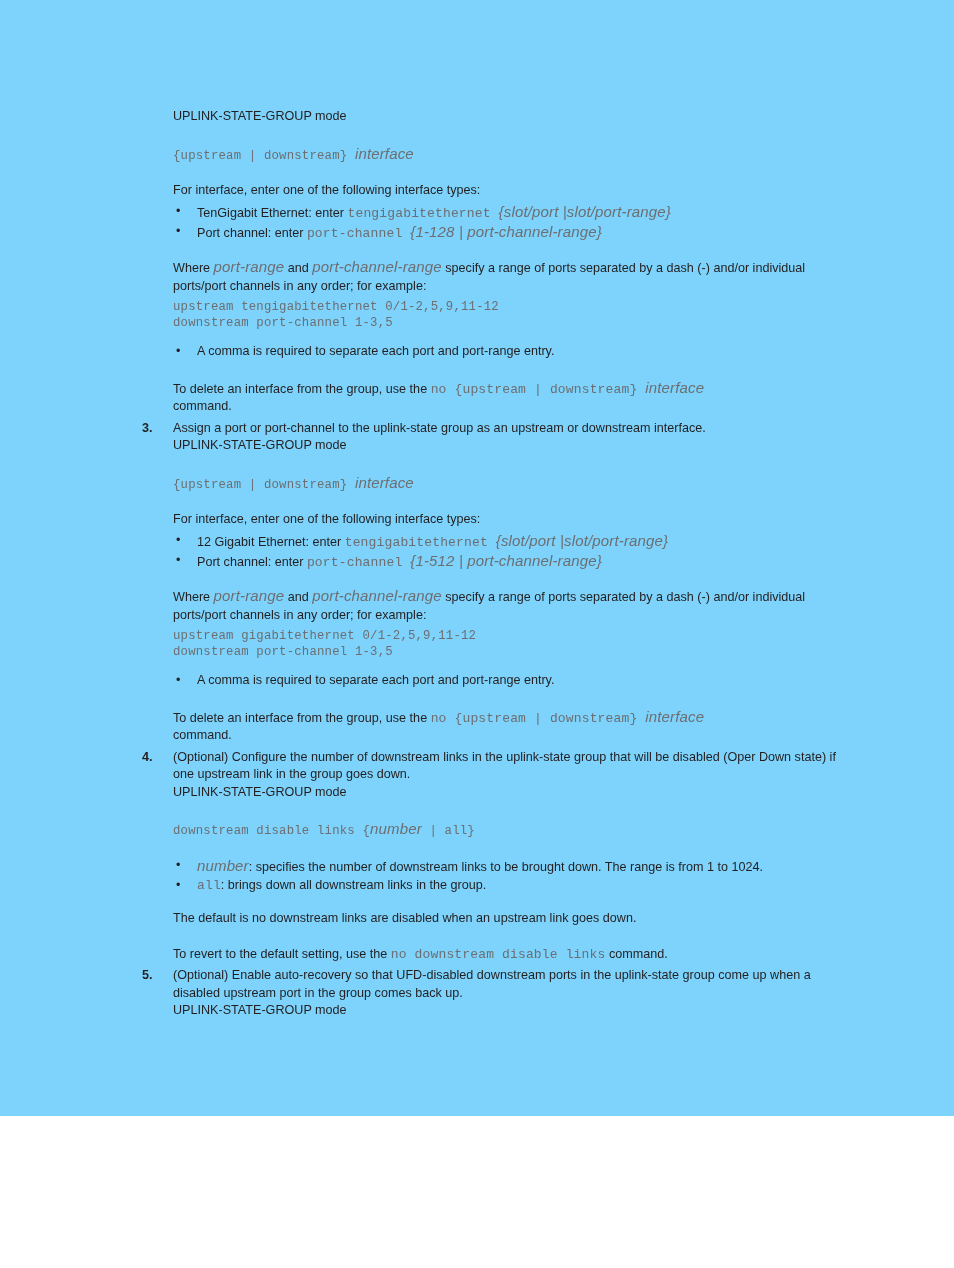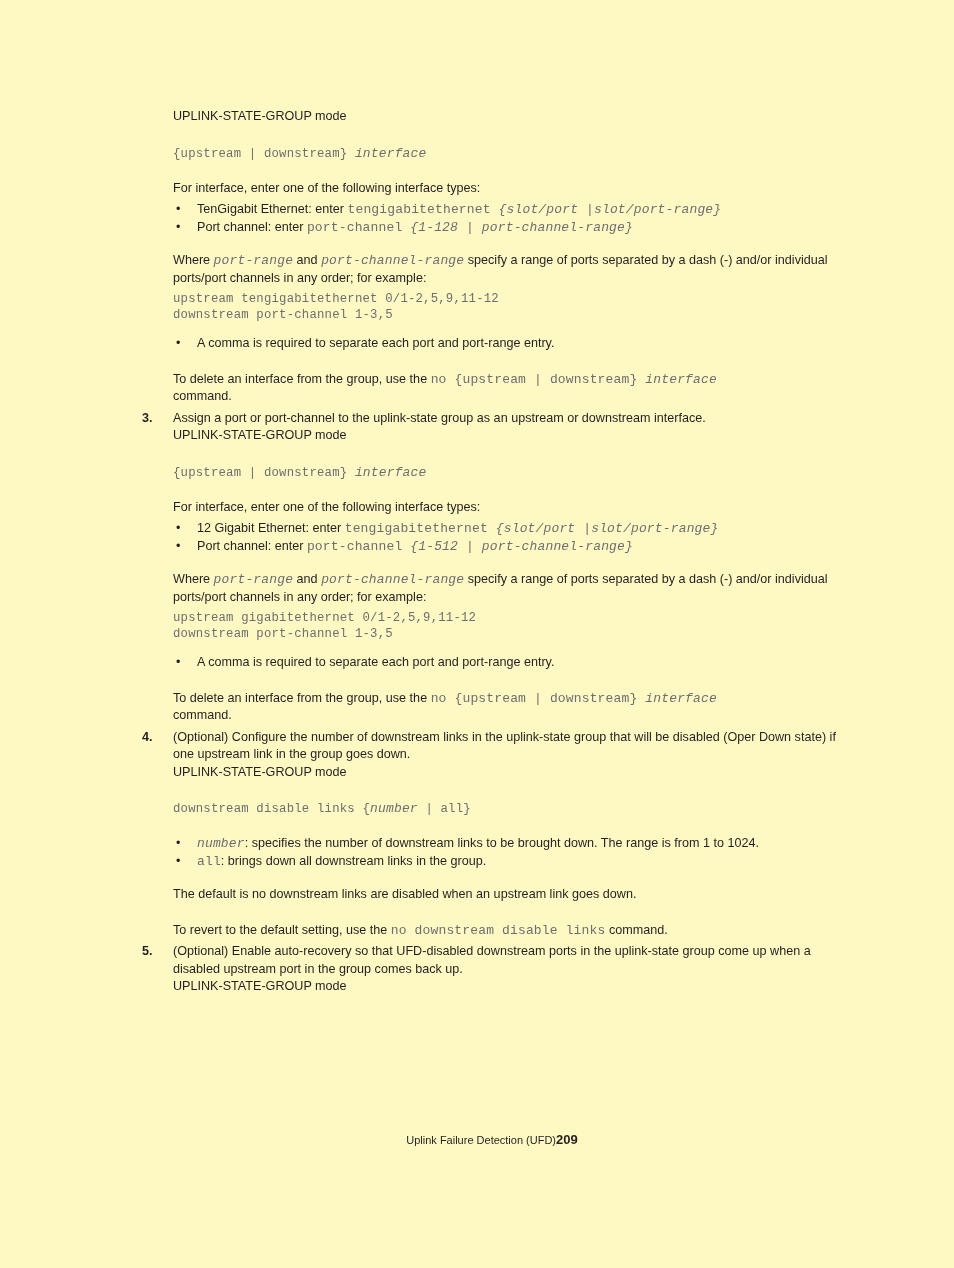--- a/index.html
+++ b/index.html
@@ -10,22 +10,22 @@
   body {
     width: 954px;
     height: 1268px;
     font-family: "Liberation Sans", sans-serif;
     color: #231f20;
     -webkit-font-smoothing: antialiased;
   }
   .page {
     position: relative;
     width: 954px;
-    height: 1268px;
-    background: #fef9c3;
+    height: 1116px;
+    background: #7dd3fc;
     overflow: hidden;
   }
   .content {
     position: absolute;
     left: 142px;
     top: 108px;
     width: 700px;
   }
   
   .para {
@@ -52,22 +52,22 @@
     letter-spacing: 0.2px;
     white-space: pre-wrap;
   }
   code, .mono {
     font-family: "Liberation Mono", "DejaVu Sans Mono", monospace;
     font-size: 13px;
     color: #6d6e71;
     letter-spacing: 0.15px;
   }
   .mono-i {
-    font-family: Liberation Mono, monospace;
-    font-size: 13px;
+    font-family: Liberation Sans, sans-serif;
+    font-size: 15px;
     font-style: italic;
     color: #6d6e71;
     letter-spacing: 0.15px;
   }
   
   .step {
     position: relative;
     padding-left: 31px;
     width: 672px;
   }

